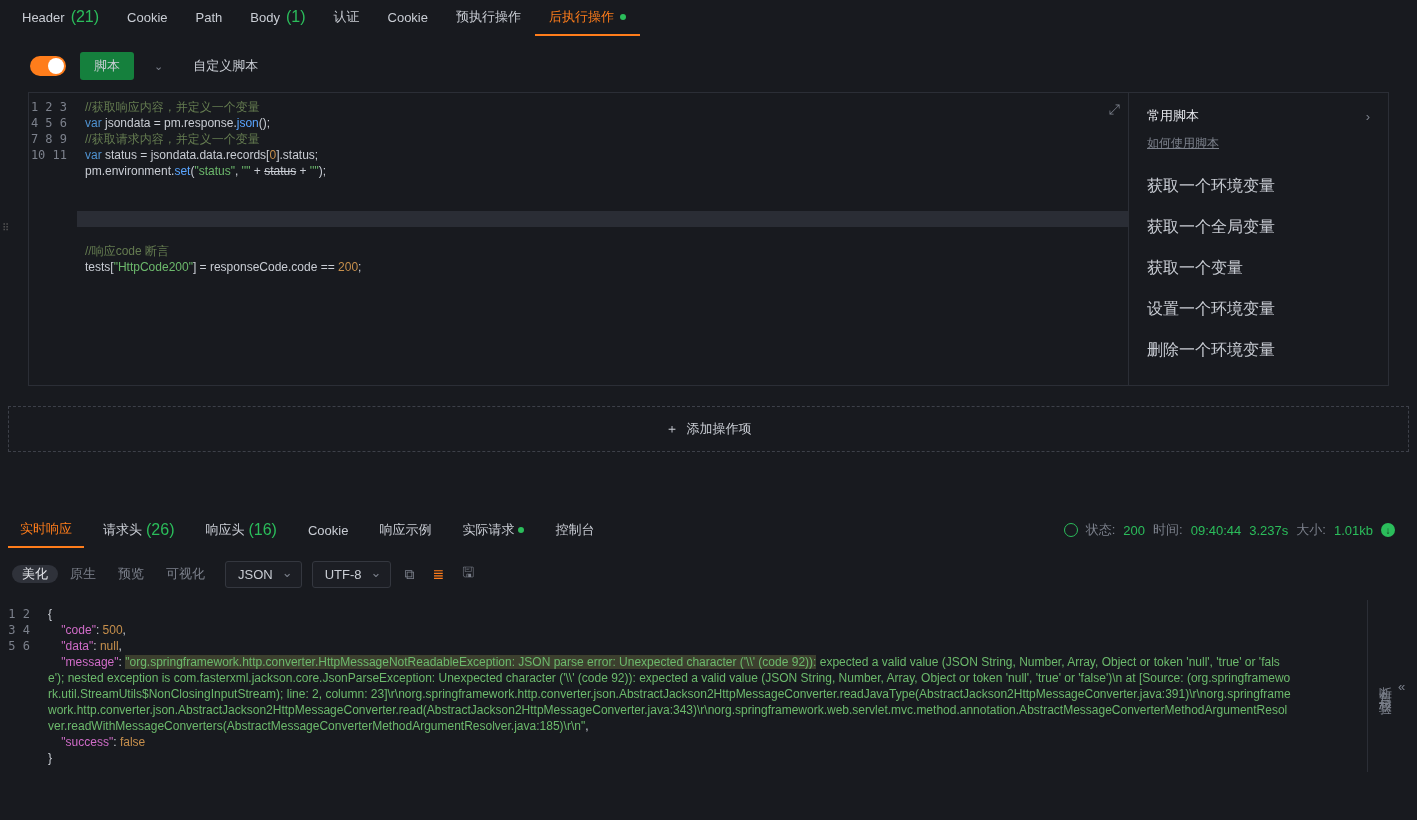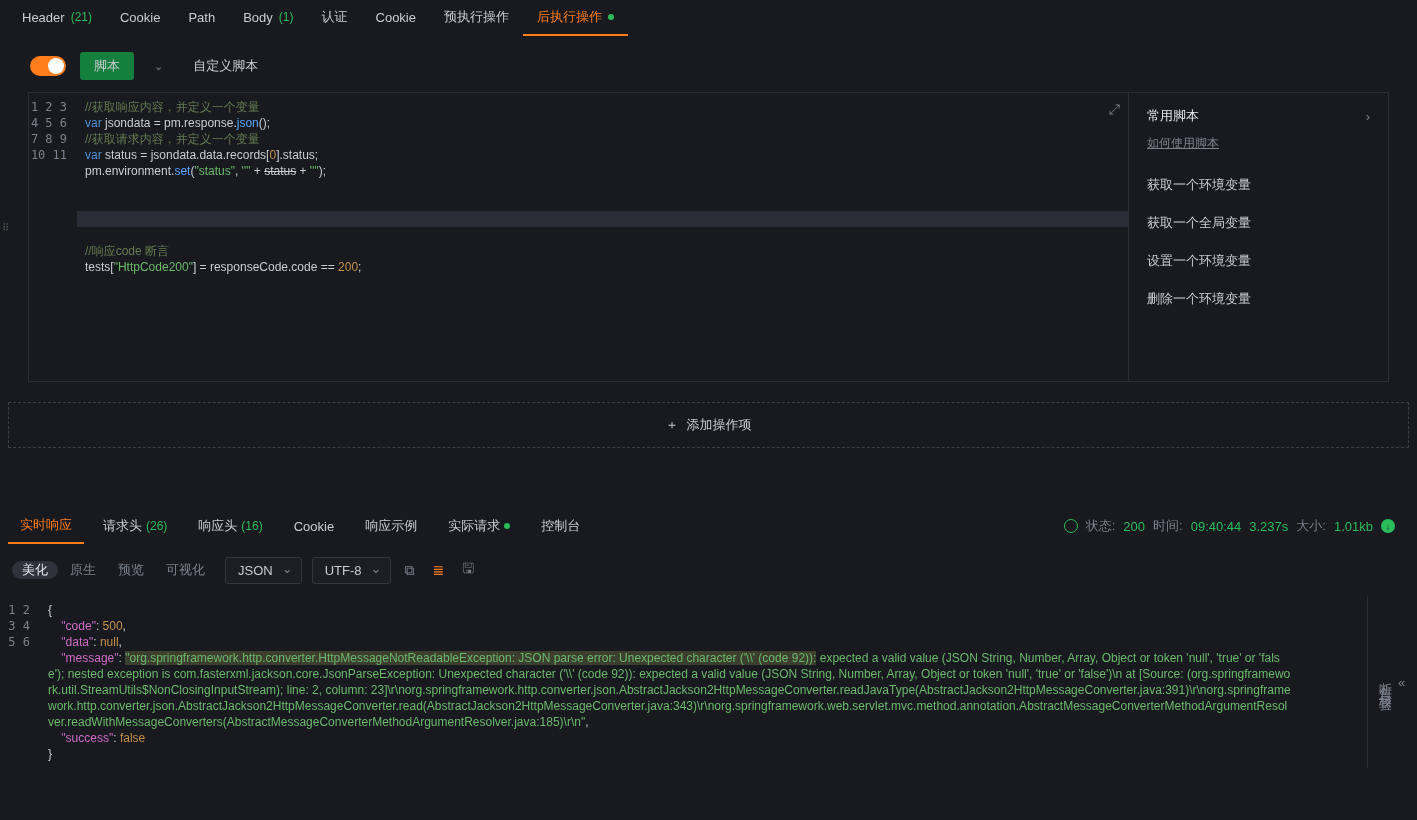--- a/index.html
+++ b/index.html
@@ -6,37 +6,37 @@
     --bg:#181a1f;--bg2:#1f2127;--panel:#23262d;--border:#3a3d45;
     --txt:#c9cdd4;--dim:#7c818c;--orange:#ff7d1b;--green:#2bbd5b;
     --blue:#5aa5ff;--teal:#17b897;--key:#9a62ff;--str:#6cb96c;
     --num:#6fb3d2;--comm:#a0a0a8;--yellow:#e0b84c;--pink:#ff6a8a;
   }
   *{box-sizing:border-box;font-family:"Helvetica Neue",Arial,"PingFang SC","Microsoft YaHei",sans-serif}
   body{margin:0;background:var(--bg);color:var(--txt);font-size:13px}
   .tabs,.rtabs{display:flex;align-items:center;height:36px;padding:0 8px;gap:0}
   .tab{padding:0 14px;height:36px;display:flex;align-items:center;gap:6px;cursor:pointer;color:var(--txt);border-bottom:2px solid transparent}
   .tab.active{color:var(--orange);border-bottom-color:var(--orange)}
-  .cnt{color:var(--green);font-size:12px}
+  .cnt{color:var(--green);font-size:16px}
   .dot{width:6px;height:6px;border-radius:50%;background:var(--green)}
   .script-bar{display:flex;align-items:center;gap:14px;padding:16px 22px 12px 30px}
   .switch{width:36px;height:20px;border-radius:10px;background:var(--orange);position:relative}
   .switch::after{content:"";position:absolute;width:16px;height:16px;border-radius:50%;background:#fff;right:2px;top:2px}
   .pill{background:#15803d;color:var(--txt);padding:5px 14px;border-radius:3px;font-size:13px}
   .chev{color:var(--dim);font-size:11px;padding:0 6px}
   .editor-wrap{margin:0 28px;border:1px solid #2b2e36;display:flex;position:relative;min-height:290px}
   .code-area{flex:1;display:flex;max-width:calc(100% - 260px)}
   .gutter{width:48px;color:var(--dim);text-align:right;padding:6px 10px 6px 0;font:12px/16px Menlo,Consolas,monospace;user-select:none}
   .code{padding:6px 8px;font:12px/16px Menlo,Consolas,monospace;white-space:pre;flex:1;position:relative}
   .code .hl{position:absolute;left:0;right:0;height:16px;background:#2a2d35}
   .expand-ic{position:absolute;right:268px;top:8px;color:var(--dim);font-size:14px}
   .side{width:260px;border-left:1px solid #2b2e36;padding:14px 18px}
   .side h4{margin:0 0 10px;font-size:13px;font-weight:500;display:flex;justify-content:space-between;align-items:center;color:#e4e6eb}
   .side .lnk{color:var(--dim);text-decoration:underline;font-size:12px;display:block;margin-bottom:14px}
-  .side .item{padding:10px 0;font-size:13px;cursor:pointer;color:var(--txt)}
+  .side .item{padding:10px 0;font-size:16px;cursor:pointer;color:var(--txt)}
   .addbar{margin:20px 8px 0 8px;border:1px dashed #3d4049;height:46px;display:flex;align-items:center;justify-content:center;gap:8px;color:var(--txt);cursor:pointer}
   .resp{margin-top:60px}
   .rtabs{border-bottom:0;justify-content:space-between}
   .rtabs .left,.rtabs .right{display:flex;align-items:center;gap:7px}
   .rtabs .right{gap:8px;font-size:13px;padding-right:14px}
   .rtab{padding:8px 12px;cursor:pointer;display:flex;align-items:center;gap:4px}
   .rtab.active{color:var(--orange);border-bottom:2px solid var(--orange)}
   .status .lbl{color:var(--dim)}
   .status .ok{color:var(--green)}
   .toolbar{display:flex;align-items:center;gap:10px;padding:10px 12px}
@@ -115,20 +115,21 @@
   <span class="expand-ic">⤢</span>
   <div class="side">
     <h4>
         <span>常用脚本</span>
         <span style="color:var(--dim)">›</span>
       </h4>
     <a class="lnk">如何使用脚本</a>
     <div id="snips">
         <div class="item">获取一个环境变量</div>
         <div class="item">获取一个全局变量</div>
+        <div class="item">获取一个变量</div>
         <div class="item">设置一个环境变量</div>
         <div class="item">删除一个环境变量</div>
       </div>
   </div>
 </div>
 
 <div class="addbar">
   <span>＋</span>
   <span>添加操作项</span>
 </div>

